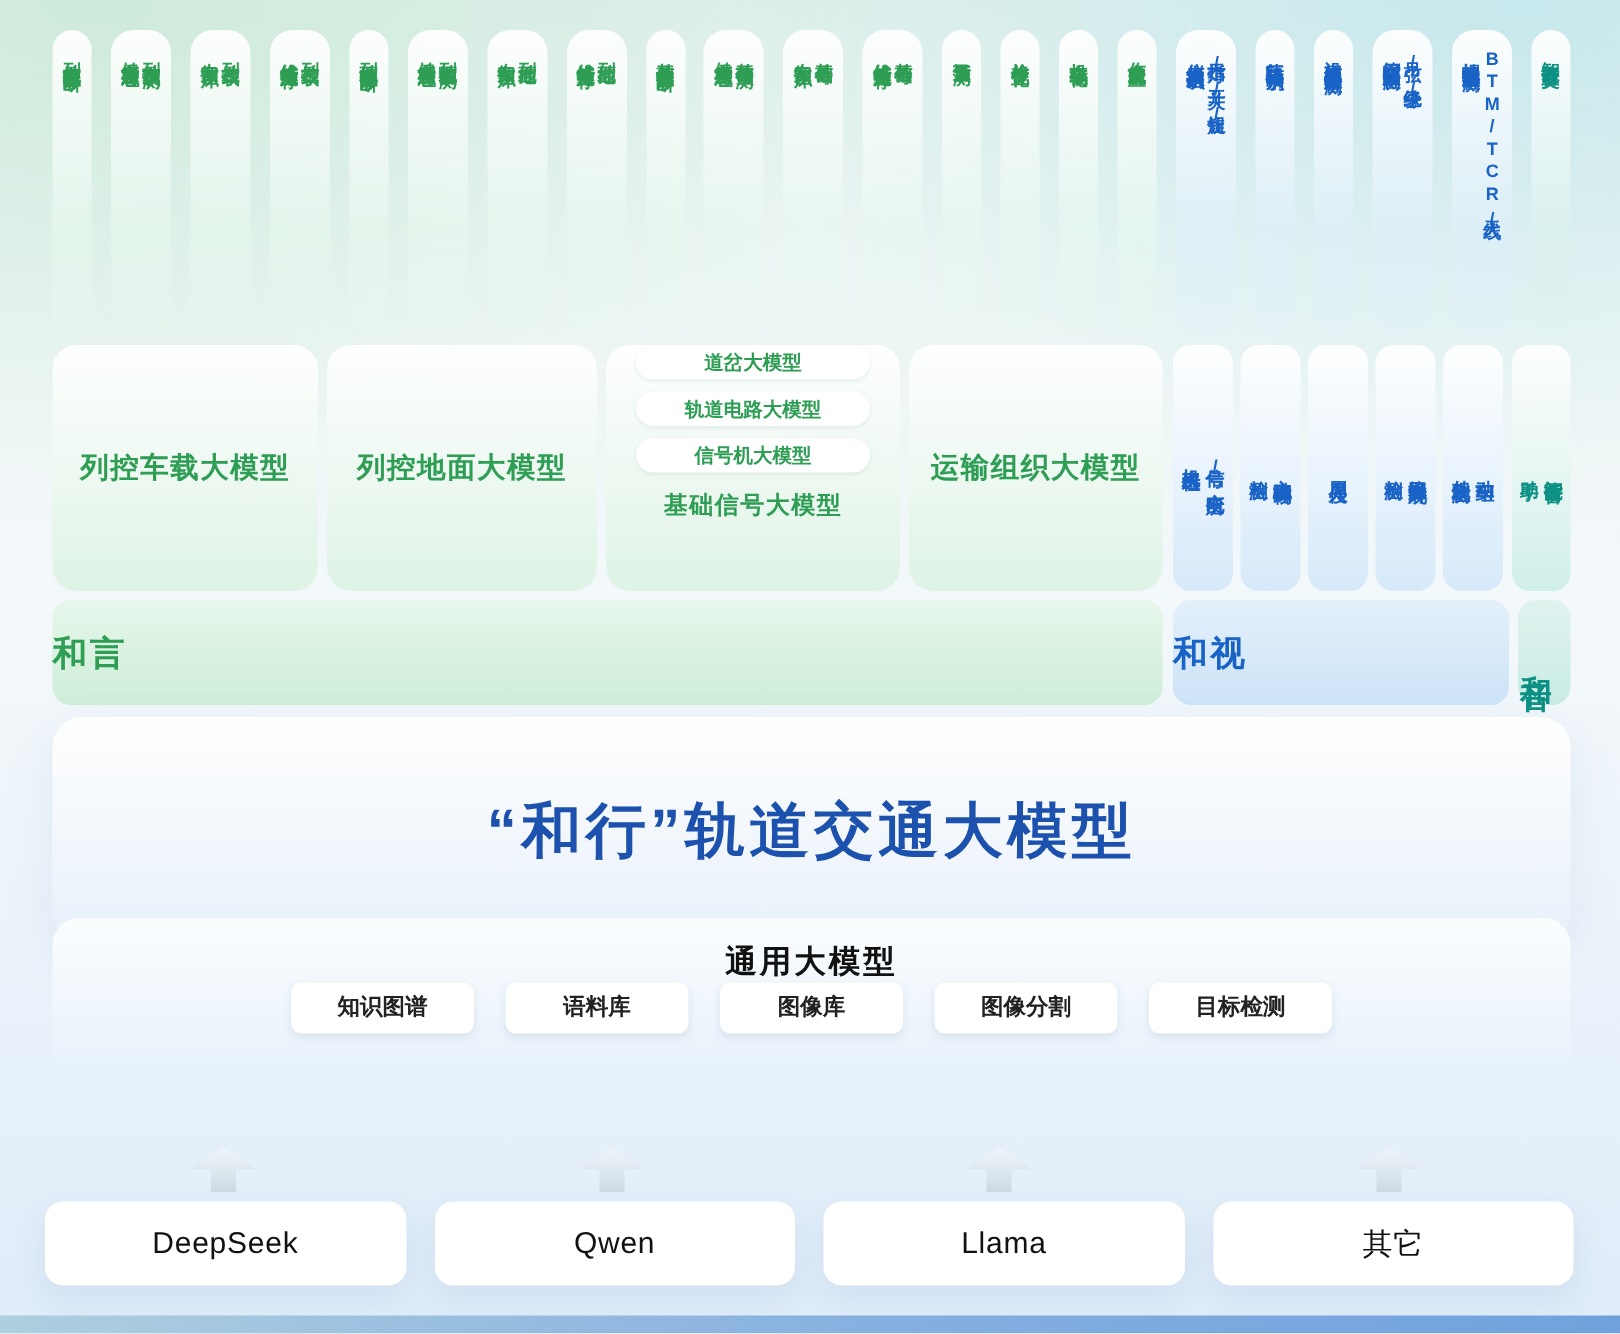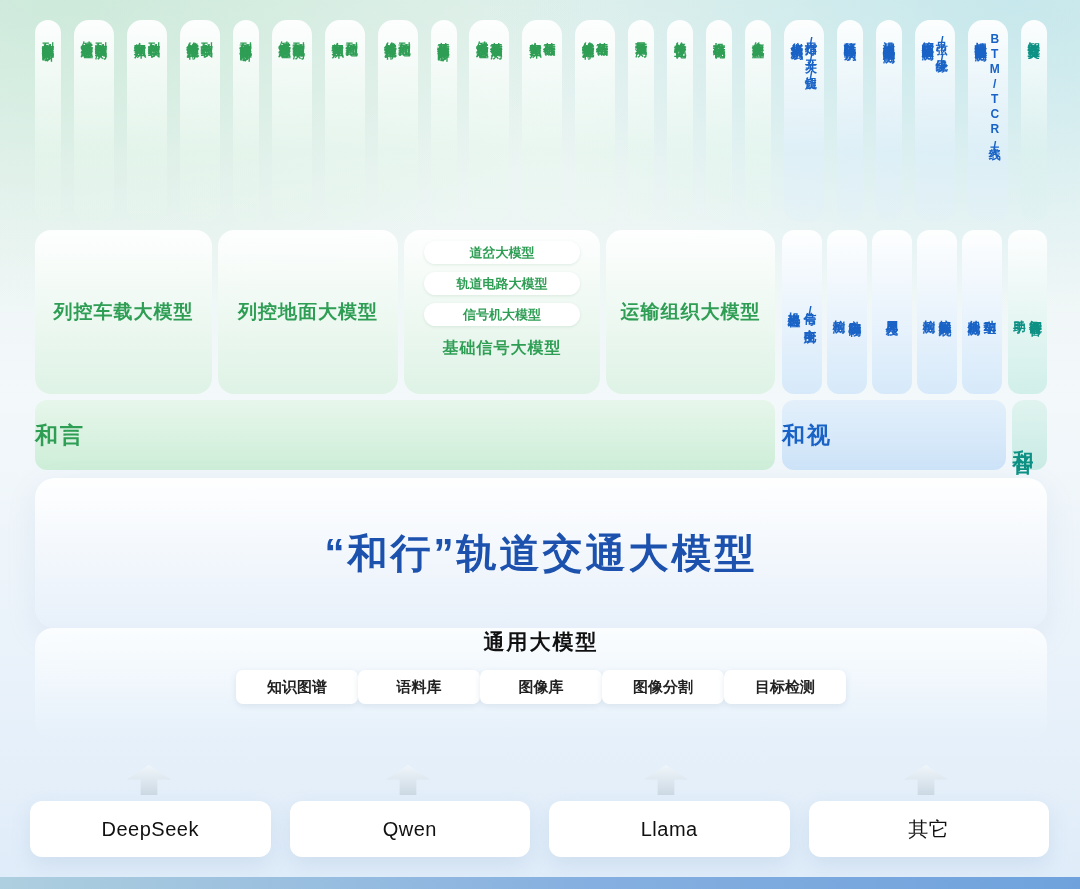--- a/index.html
+++ b/index.html
@@ -26,21 +26,21 @@
   }
   .t-green .vtext{color:var(--green,#2f9e55);}
   .t-blue .vtext{color:var(--blue,#1a63c6);}
   .t-teal .vtext{color:var(--teal,#0d9184);}
   
   .model-row{position:absolute;top:230px;left:35px;width:1012px;height:164px;}
   .mblock{position:absolute;top:0;height:164px;border-radius:16px;box-sizing:border-box;}
   .gblock{background:linear-gradient(180deg,rgba(255,255,255,0.95),rgba(221,242,228,0.92));display:flex;align-items:center;justify-content:center;}
   .gblock .glabel{font-size:19px;font-weight:700;color:var(--green,#2f9e55);letter-spacing:1px;}
   .g1{left:0;width:177px;} .g2{left:183px;width:180px;} .g3{left:369px;width:196px;} .g4{left:571px;width:169px;}
-  .g3{flex-direction:column;justify-content:flex-start;padding-top:11px;}
+  .g3{flex-direction:column;justify-content:flex-start;padding-top:0;}
   .subpill{width:156px;height:23px;line-height:23px;text-align:center;background:#ffffff;border-radius:999px;
     font-size:13px;font-weight:600;color:var(--green,#2f9e55);margin-bottom:8px;box-shadow:0 1px 3px rgba(90,150,110,0.15);}
   .g3 .glabel{margin-top:4px;font-size:16px;}
   .vblock{background:linear-gradient(180deg,rgba(255,255,255,0.95),rgba(212,232,250,0.92));display:flex;align-items:center;justify-content:center;border-radius:12px;}
   .vblock.tealb{background:linear-gradient(180deg,rgba(255,255,255,0.95),rgba(206,238,232,0.92));}
   .b1{left:747px;width:40px;} .b2{left:792px;width:40px;} .b3{left:837px;width:40px;} .b4{left:882px;width:40px;} .b5{left:927px;width:40px;} .b6{left:973px;width:39px;}
   .vtext2{writing-mode:vertical-rl;text-orientation:upright;white-space:pre-line;
     font-size:12.5px;font-weight:700;line-height:16px;letter-spacing:1px;color:var(--blue,#1a63c6);}
   .tealb .vtext2{color:var(--teal,#0d9184);}
   
@@ -53,24 +53,24 @@
   .heyan .llabel{color:var(--green,#2f9e55);}
   .heshi .llabel{color:var(--blue,#1a63c6);}
   .heyin .llabel{color:var(--teal,#0d9184);writing-mode:vertical-rl;text-orientation:upright;font-size:21px;line-height:22px;}
   
   .core-block{position:absolute;top:478px;left:35px;width:1012px;height:150px;border-radius:20px;
     background:linear-gradient(180deg,rgba(255,255,255,0.96),rgba(231,240,250,0.92));
     box-shadow:0 10px 30px rgba(130,160,200,0.12);
     display:flex;align-items:center;justify-content:center;}
   .core-title{font-size:40px;font-weight:700;color:var(--title_blue,#1c52ae);letter-spacing:3px;}
   
-  .general-block{position:absolute;top:628px;left:35px;width:1012px;height:112px;border-radius:18px;
-    background:linear-gradient(180deg,rgba(252,254,255,0.95),rgba(229,240,250,0.92));box-sizing:border-box;}
+  .general-block{position:absolute;top:612px;left:35px;width:1012px;height:112px;border-radius:18px;
+    background:linear-gradient(180deg,rgba(252,254,255,0.95),rgba(229,240,250,0.92));box-sizing:border-box;padding-top:15px;}
   .general-title{text-align:center;font-size:21px;font-weight:700;color:#111111;letter-spacing:2px;}
-  .gpills{margin-top:14px;display:flex;justify-content:center;}
+  .gpills{display:flex;justify-content:center;gap:21px;}
   .gpill{width:122px;height:34px;line-height:34px;text-align:center;background:#ffffff;border-radius:7px;
     font-size:15px;font-weight:600;color:#222222;box-shadow:0 2px 6px rgba(120,150,180,0.18);}
   
   .arrow{position:absolute;top:765px;width:44px;height:30px;
     background:linear-gradient(180deg,#f0f6fa,#ccd9e4);
     clip-path:polygon(50% 0,100% 48%,69% 48%,69% 100%,31% 100%,31% 48%,0 48%);}
   .a1{left:127px;} .a2{left:386px;} .a3{left:644px;} .a4{left:904px;}
   
   .base-row{position:absolute;top:801px;left:30px;width:1019px;height:56px;display:flex;gap:19px;}
   .bcard{flex:1;background:#ffffff;border-radius:12px;display:flex;align-items:center;justify-content:center;

